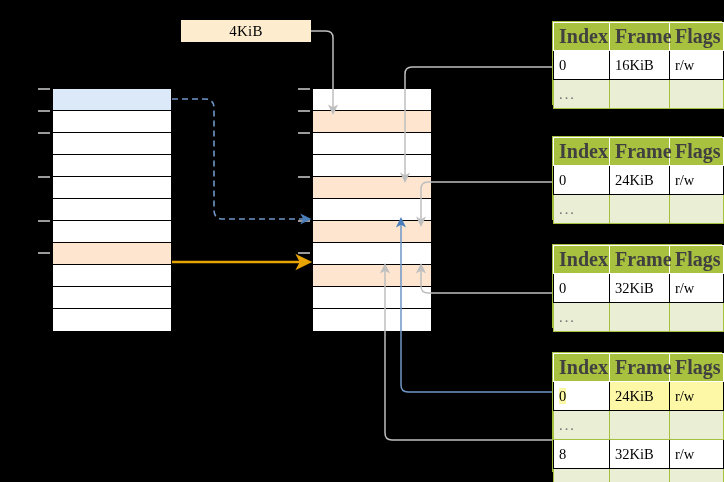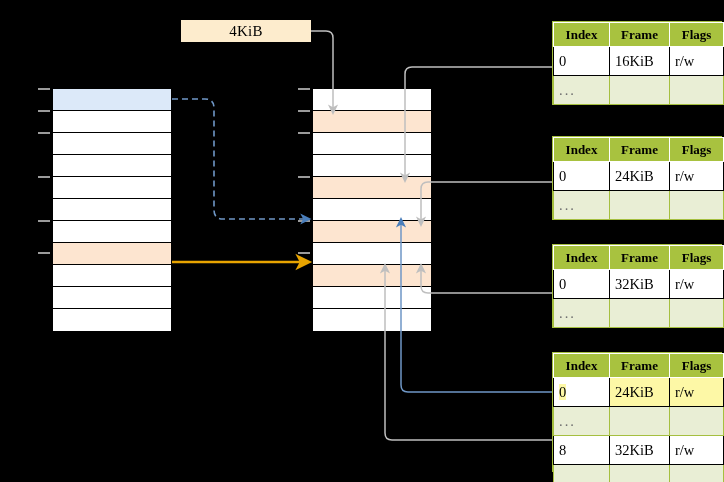--- a/index.html
+++ b/index.html
@@ -50,24 +50,24 @@
     border-collapse:collapse;
     background:#ffffff;
   }
   .ptable table{
     border-collapse:collapse;
     width:100%;
     table-layout:fixed;
   }
   .ptable th{
     background:#a8c23f;
-    color:#000000;
+    color:#404040;
     font-weight:bold;
-    font-size:13px;
-    text-align:center;
+    font-size:20px;
+    text-align:right;
     padding:2px 5px;
     border:1.1px solid #ffffff;
     height:24px;
     box-sizing:border-box;
   }
   .ptable td{
     background:#ffffff;
     color:#000000;
     font-size:14.5px;
     text-align:left;

